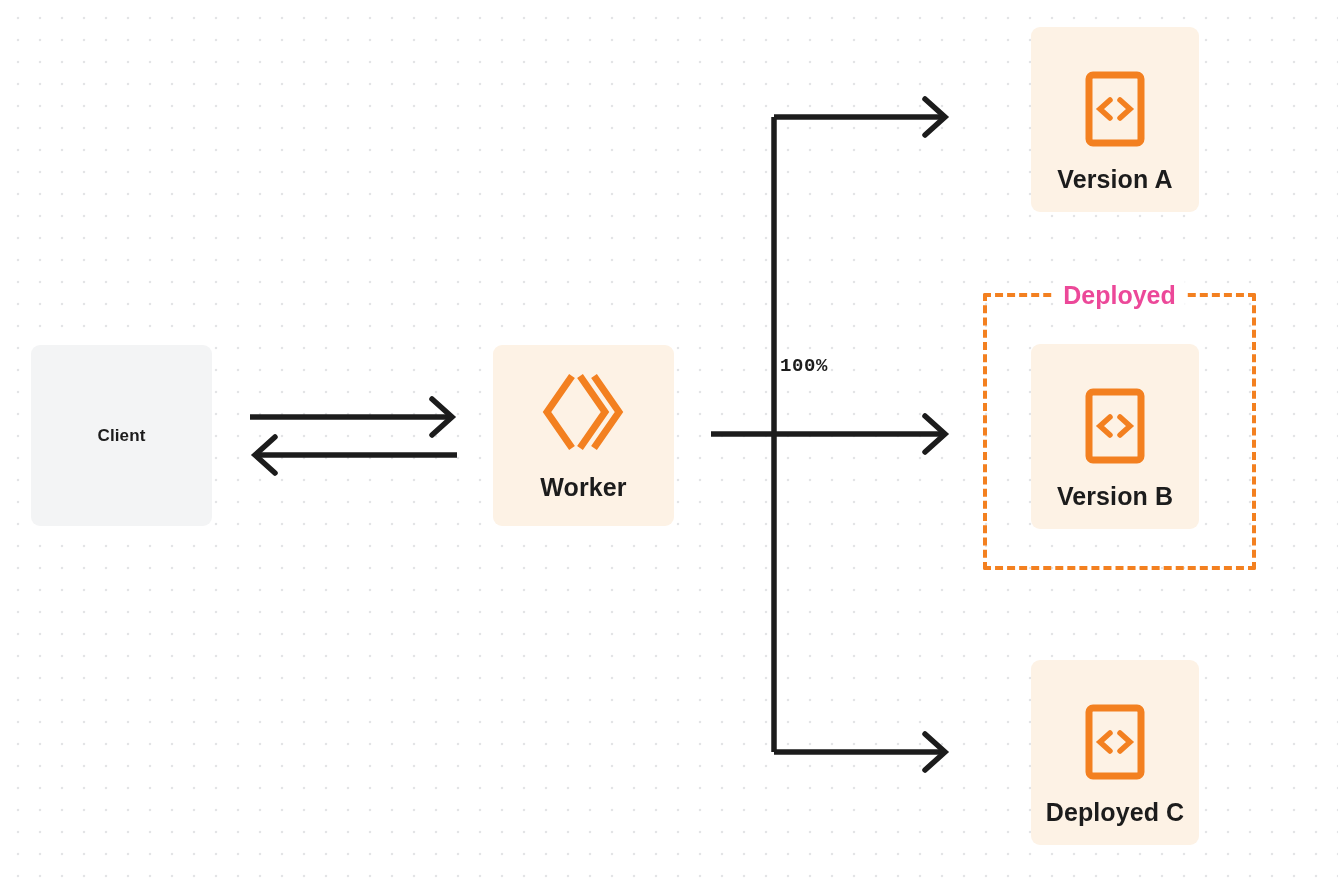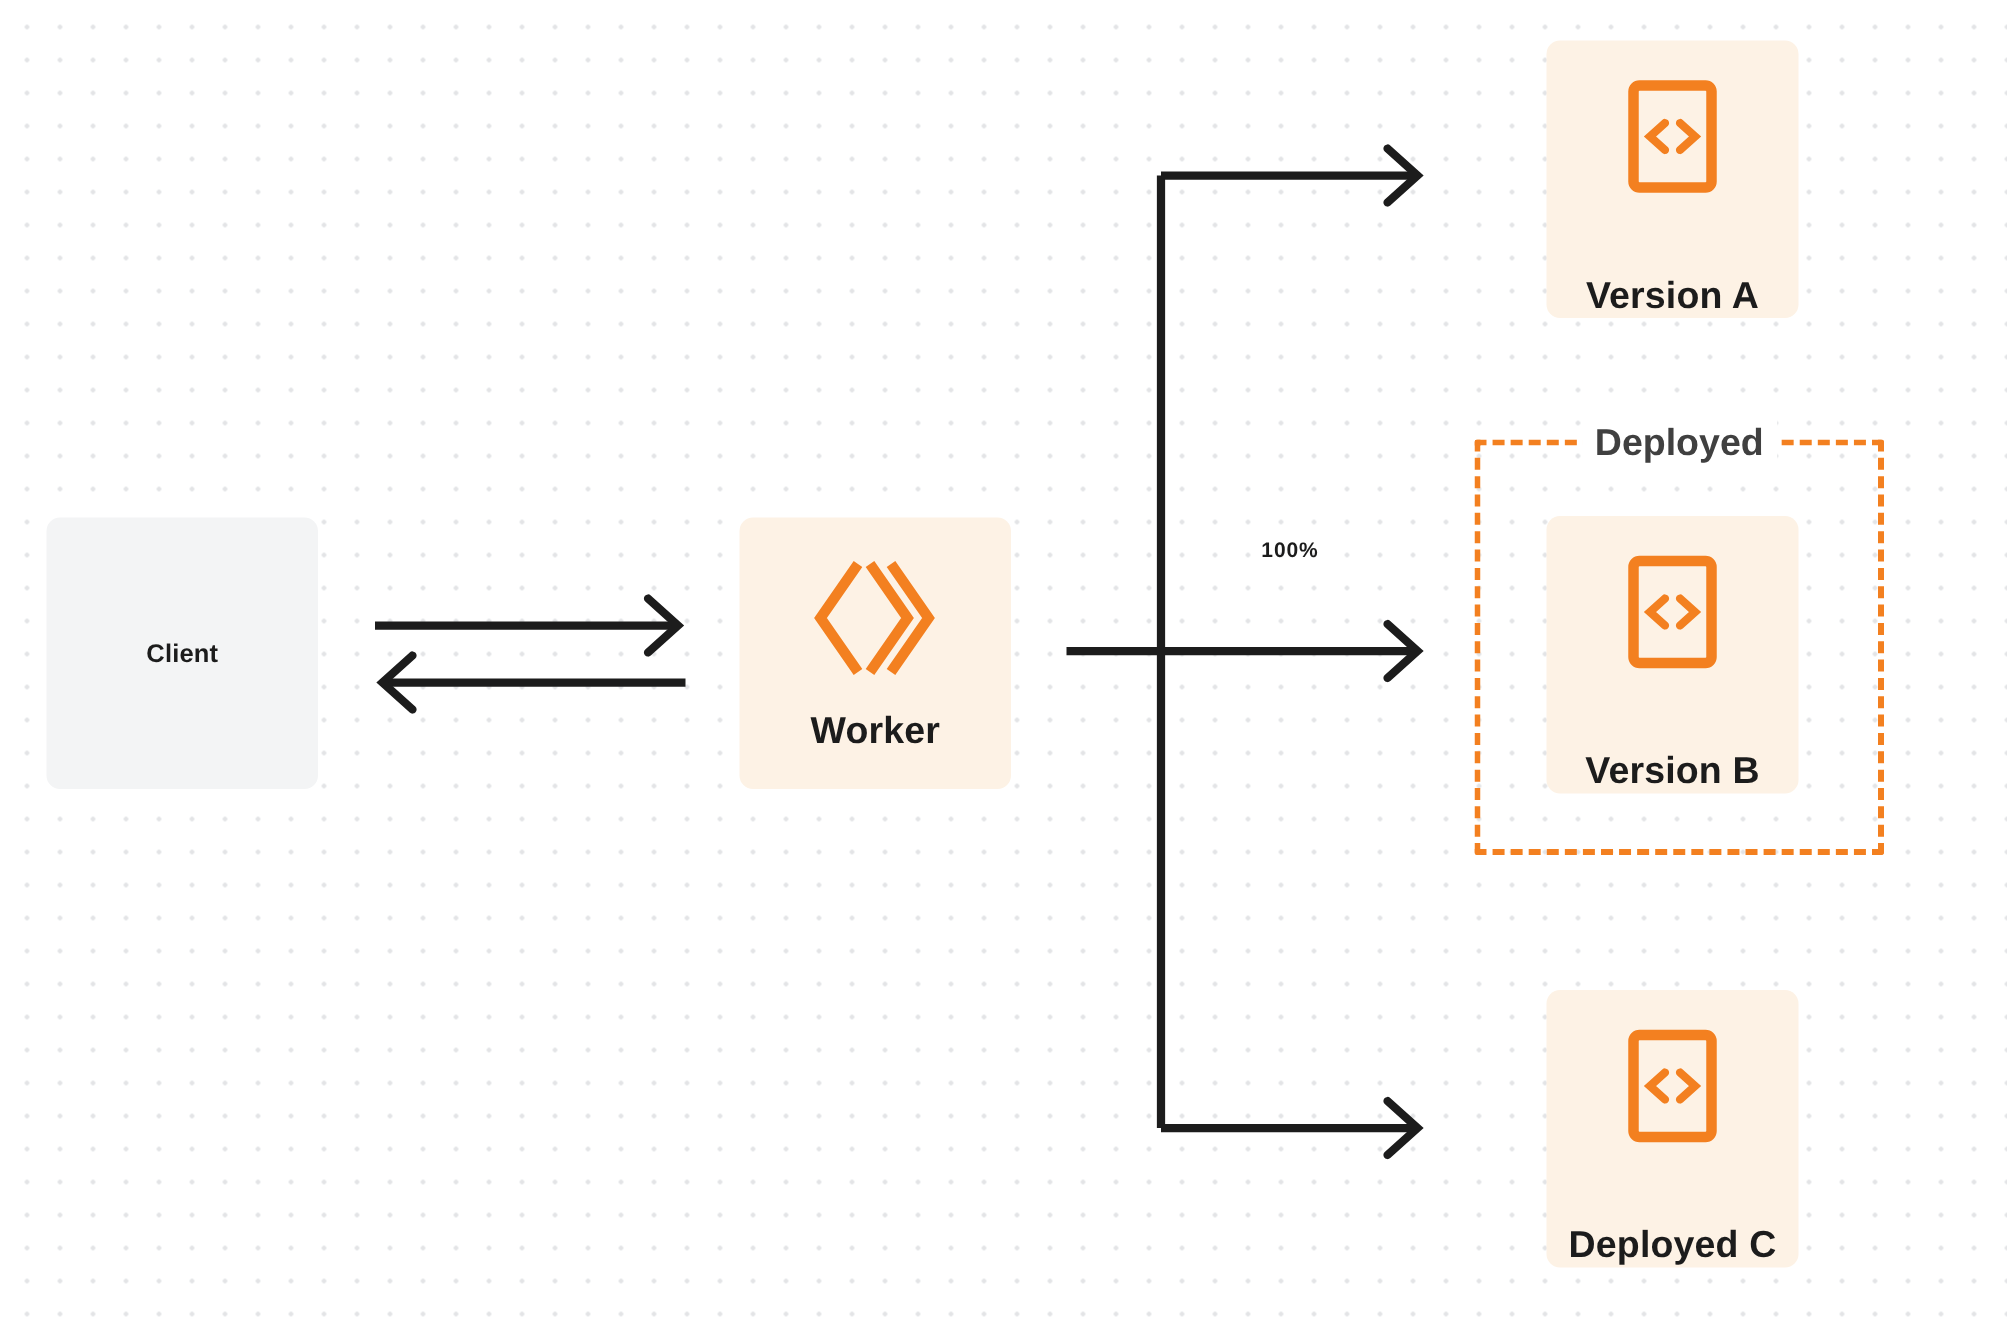--- a/index.html
+++ b/index.html
@@ -73,21 +73,21 @@
     width: 86px;
     height: 82px;
     display: block;
   }
 
   
   .version-node {
     width: 168px;
     height: 185px;
     background-color: #fdf2e5;
-    justify-content: space-between;
+    justify-content: center;
     padding-top: 26px;
   }
   .version-node .node-label {
     font-size: 25px;
     margin-top: 18px;
   }
   .version-logo {
     width: 60px;
     height: 76px;
     display: block;
@@ -107,21 +107,21 @@
     border: 4px dashed #f38020;
     border-radius: 2px;
   }
   #deployed-label {
     position: absolute;
     left: 50%;
     top: -17px;
     transform: translateX(-50%);
     background-color: #ffffff;
     padding: 0 9px;
-    color: #404040;
+    color: #ec4899;
     font-size: 25px;
     font-weight: bold;
     line-height: 30px;
     white-space: nowrap;
   }
 
   
   #connectors {
     position: absolute;
     left: 0;
@@ -130,26 +130,27 @@
     height: 878px;
     pointer-events: none;
   }
 
   
   #traffic-label {
     position: absolute;
     left: 780px;
     top: 350px;
     width: 160px;
-    text-align: center;
+    text-align: left;
     color: #1c1c1c;
-    font-size: 14px;
+    font-size: 19px;
     font-weight: bold;
     line-height: 33px;
     letter-spacing: 0.6px;
+    font-family: Liberation Mono, monospace;
   }
   #traffic-label .pct { display: block; }
   #traffic-label .word { display: block; }
 </style>
 </head>
 <body>
 
 <div id="canvas">
 
   <svg id="connectors" viewBox="0 0 1338 878" width="1338" height="878" xmlns="http://www.w3.org/2000/svg">

